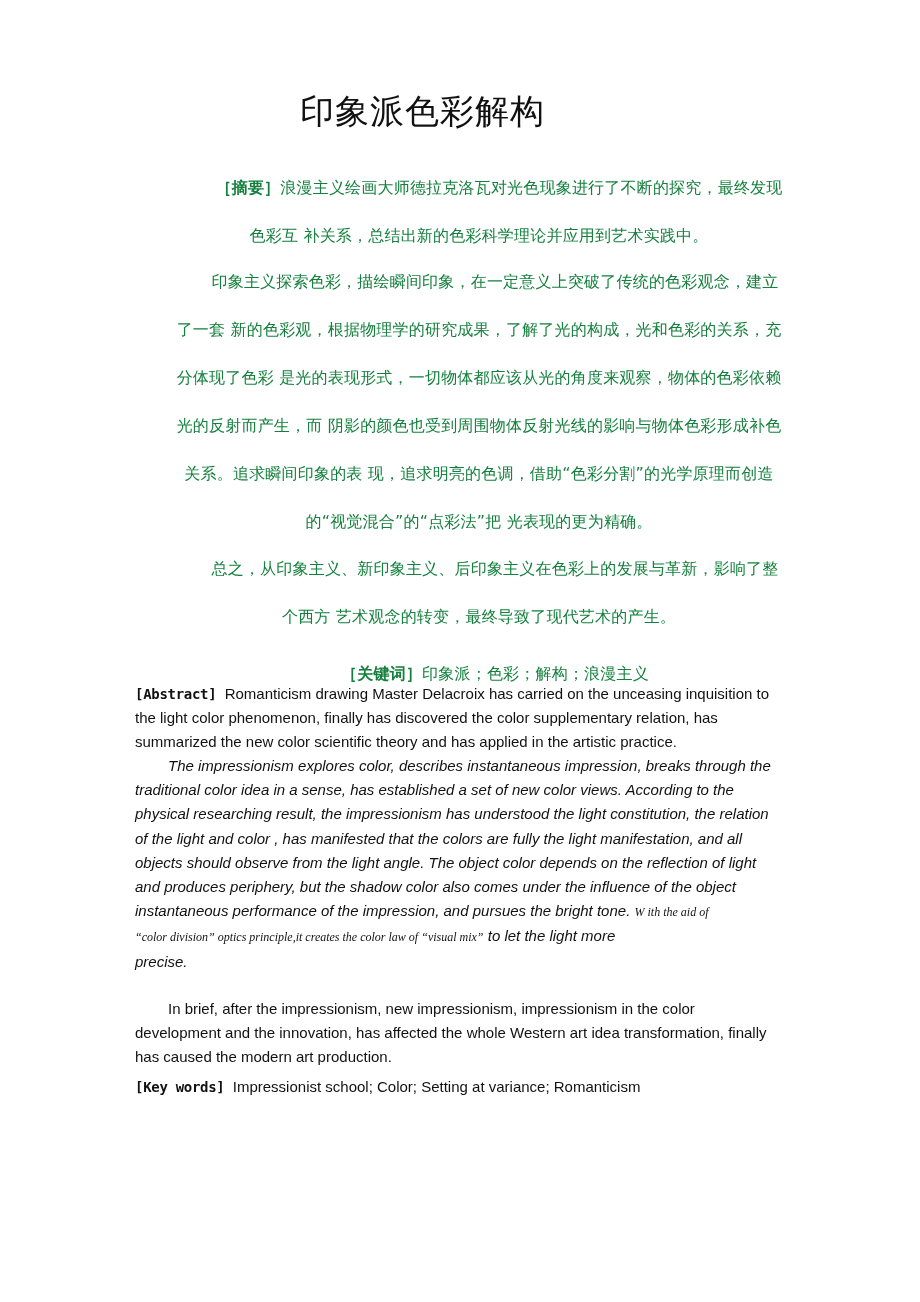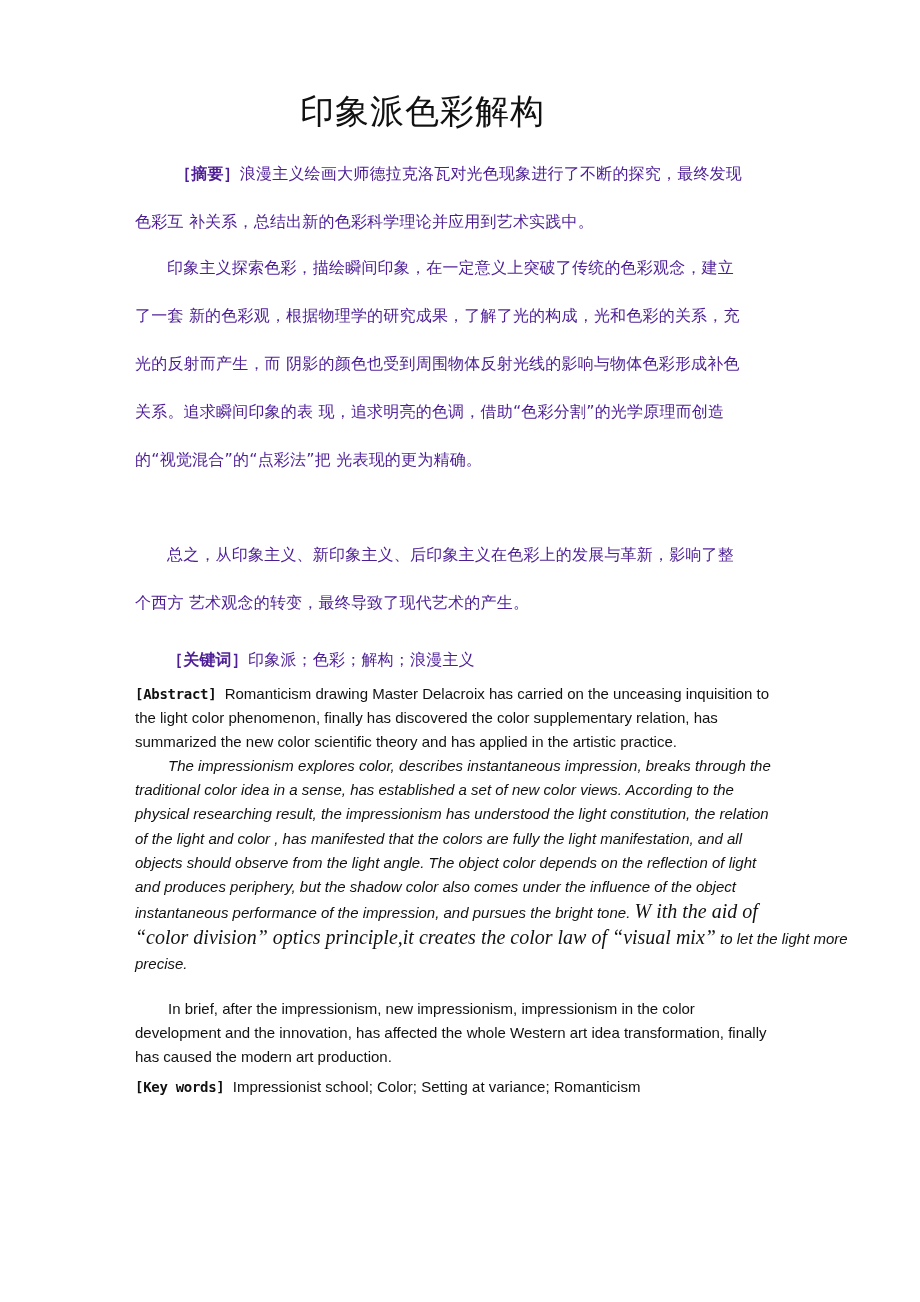--- a/index.html
+++ b/index.html
@@ -36,22 +36,23 @@
       color: #111;
       margin: 0;
     }
     .cn-block {
       position: absolute;
       left: 135px;
       width: 660px;
       font-size: 16px;
       line-height: 48px;
       letter-spacing: 0.2px;
-      color: #4c1d95;
-      margin: 0;
+      color: #15803d;
+      margin: 14px;
+      text-align: center;
     }
     .cn-block .indent {
       padding-left: 32px;
     }
     .cn-label {
       font-weight: bold;
     }
     .cn-abstract { top: 150px; }
     .cn-abstract .first { padding-left: 40px; }
     .cn-p2 { top: 244px; }
@@ -74,21 +75,21 @@
     .en-indent { padding-left: 33px; }
     .en-label {
       font-family: "DejaVu Sans Mono", "Liberation Mono", monospace;
       font-weight: bold;
       font-size: 14px;
       letter-spacing: -0.3px;
       margin-top: 47px;
     }
     .serif {
       font-family: "Liberation Serif", serif;
-      font-size: 20px;
+      font-size: 12px;
     }
     .line {
       display: block;
       white-space: nowrap;
     }
   </style>
 </head>
 <body>
 
 <div class="page">
@@ -96,20 +97,21 @@
   <h1 class="title">印象派色彩解构</h1>
 
   <div class="cn-block cn-abstract">
     <span class="line first"><span class="cn-label">［摘要］</span><span>浪漫主义绘画大师德拉克洛瓦对光色现象进行了不断的探究，最终发现</span></span>
     <span class="line">色彩互  补关系，总结出新的色彩科学理论并应用到艺术实践中。</span>
   </div>
 
   <div class="cn-block cn-p2">
     <span class="line indent">印象主义探索色彩，描绘瞬间印象，在一定意义上突破了传统的色彩观念，建立</span>
     <span class="line">了一套  新的色彩观，根据物理学的研究成果，了解了光的构成，光和色彩的关系，充</span>
+    <span class="line">分体现了色彩  是光的表现形式，一切物体都应该从光的角度来观察，物体的色彩依赖</span>
     <span class="line">光的反射而产生，而  阴影的颜色也受到周围物体反射光线的影响与物体色彩形成补色</span>
     <span class="line">关系。追求瞬间印象的表  现，追求明亮的色调，借助“色彩分割”的光学原理而创造</span>
     <span class="line">的“视觉混合”的“点彩法”把  光表现的更为精确。</span>
   </div>
 
   <div class="cn-block cn-p3">
     <span class="line indent">总之，从印象主义、新印象主义、后印象主义在色彩上的发展与革新，影响了整</span>
     <span class="line">个西方  艺术观念的转变，最终导致了现代艺术的产生。</span>
   </div>
 

